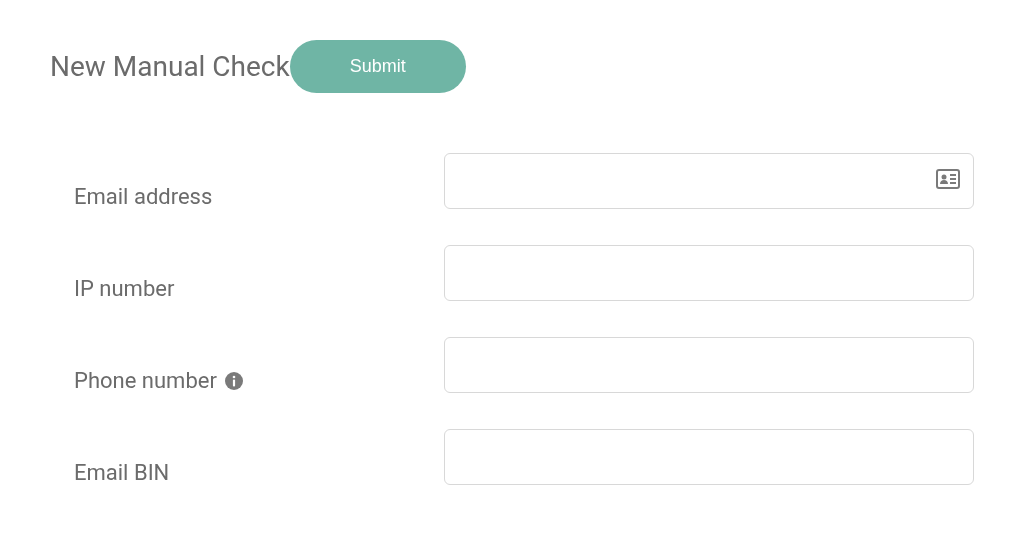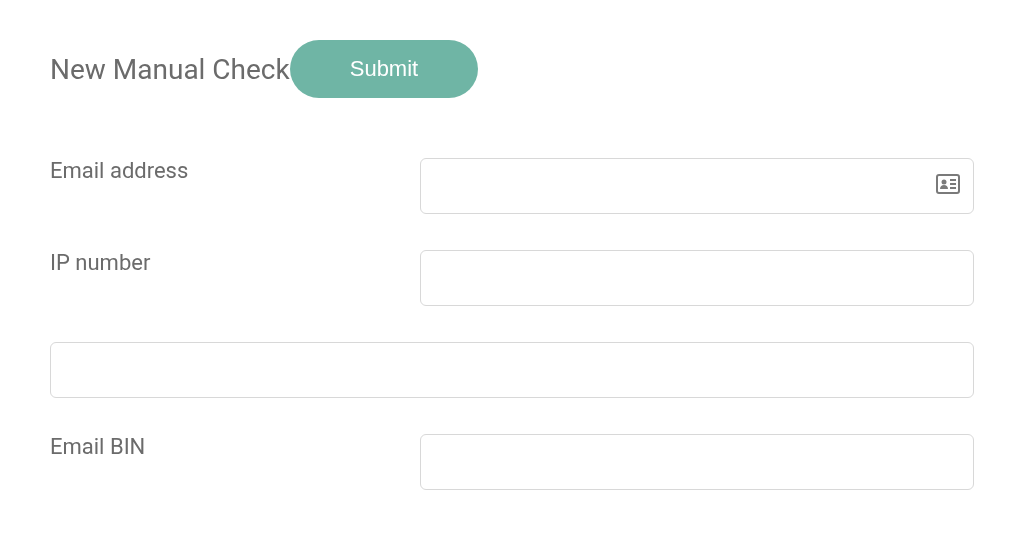--- a/index.html
+++ b/index.html
@@ -24,28 +24,29 @@
       font-size: 28px;
       font-weight: 400;
       color: #6b6b6b;
     }
     .submit-btn {
       background: #6fb5a5;
       color: #ffffff;
       border: none;
       border-radius: 30px;
       padding: 16px 60px;
-      font-size: 22px;
+      font-size: 18px;
       font-weight: 400;
       cursor: pointer;
     }
     .form-row {
       display: flex;
-      align-items: flex-start;
+      align-items: flex-end;
       margin-bottom: 36px;
+      margin-left: 24px;
     }
     .form-label {
       width: 370px;
       font-size: 22px;
       font-weight: 400;
       color: #6b6b6b;
       display: flex;
       align-items: center;
       gap: 8px;
     }
@@ -109,20 +110,30 @@
 <div class="form-row">
   <label class="form-label">
     <span>IP number</span>
   </label>
   <div class="input-wrapper">
     <input type="text" class="form-input" value="" style="">
   </div>
 </div>
 
 <div class="form-row">
+  <label class="form-label">
+    <span>Phone number</span>
+    <span class="info-icon">
+      <svg width="18" height="18" viewBox="0 0 18 18">
+        <circle cx="9" cy="9" r="9" fill="#7a7a7a"></circle>
+        <circle cx="9" cy="5" r="1.3" fill="#ffffff"></circle>
+        <rect x="7.9" y="7.5" width="2.2" height="7" rx="1" fill="#ffffff"></rect>
+      </svg>
+    </span>
+  </label>
   <div class="input-wrapper">
     <input type="text" class="form-input" value="" style="">
   </div>
 </div>
 
 <div class="form-row">
   <label class="form-label">
     <span>Email BIN</span>
   </label>
   <div class="input-wrapper">

